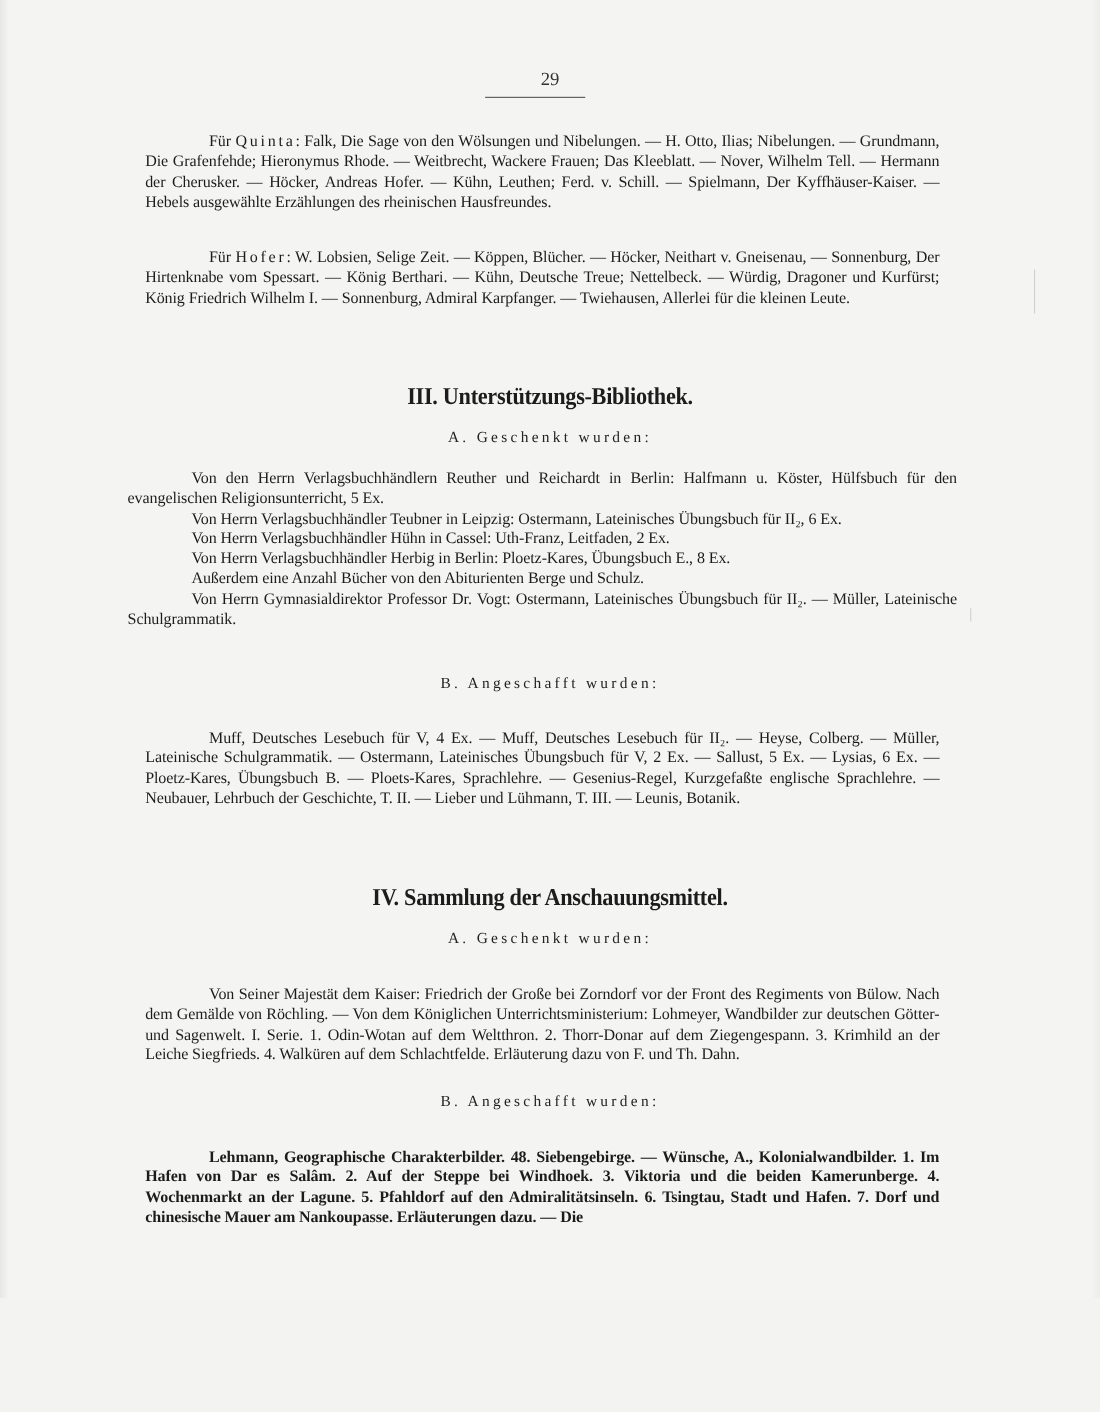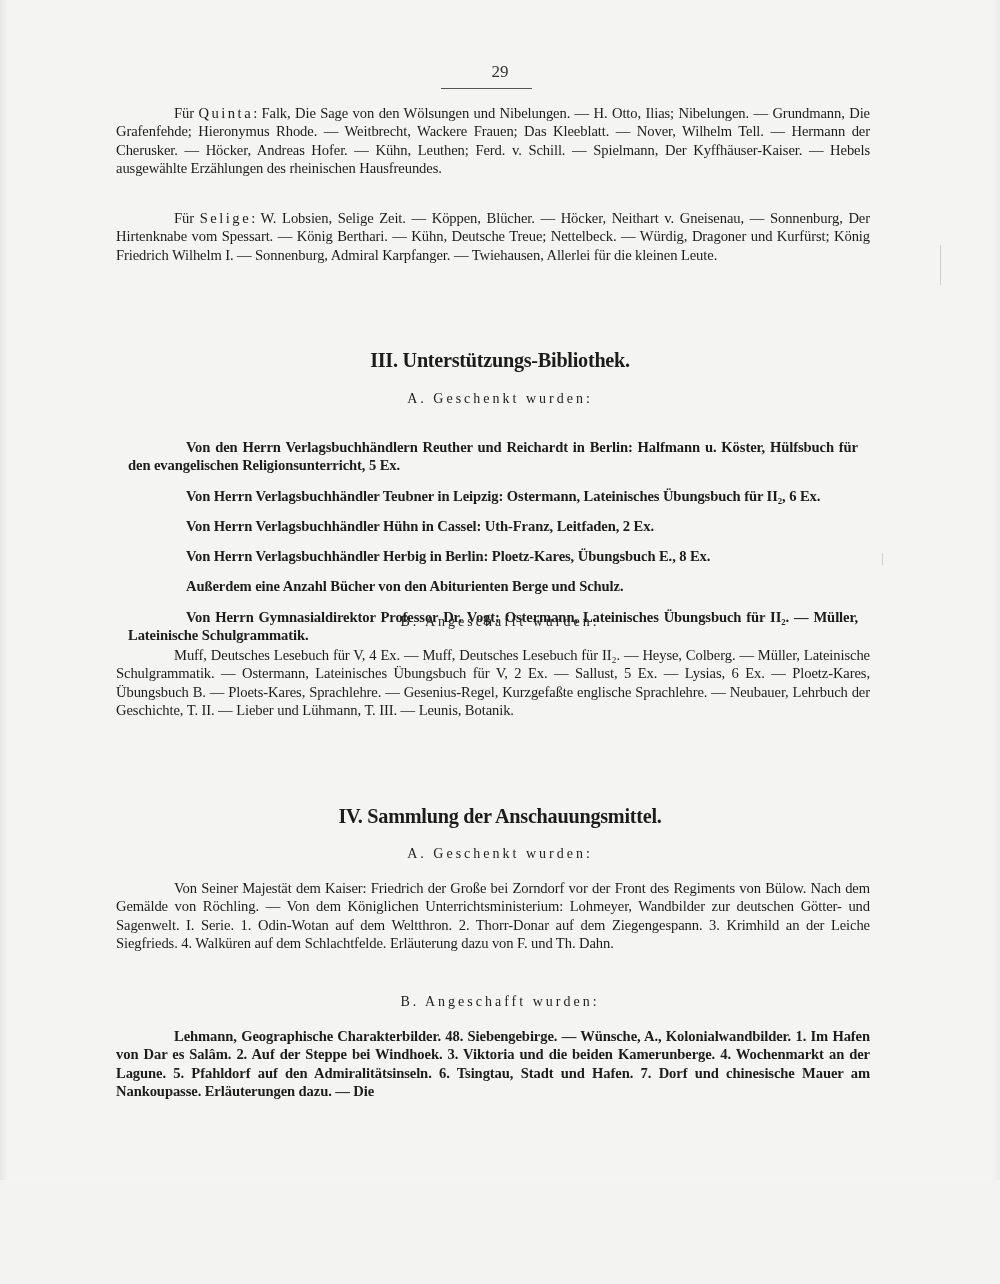--- a/index.html
+++ b/index.html
@@ -61,22 +61,22 @@
     }
     .sub-title {
       position: absolute;
       left: 0;
       width: 1000px;
       text-align: center;
       font-size: 14px;
       letter-spacing: 3px;
       color: #222;
     }
-    p { margin: 0; }
-    .para { margin: 12px; font-weight: bold; }
+    p { margin: 16px; }
+    .para { margin: 0; }
     .artifact {
       position: absolute;
       width: 1px;
       background: #d0d0d0;
     }
   </style>
 </head>
 <body>
 
 <div class="page">
@@ -87,21 +87,21 @@
   <div class="block" style="top:104px;">
     <p class="indent">
       <span>Für</span>
       <span class="spaced">Quinta</span><span>: Falk, Die Sage von den Wölsungen und Nibelungen. — H. Otto, Ilias; Nibelungen. — Grundmann, Die Grafenfehde; Hieronymus Rhode. — Weitbrecht, Wackere Frauen; Das Kleeblatt. — Nover, Wilhelm Tell. — Hermann der Cherusker. — Höcker, Andreas Hofer. — Kühn, Leuthen; Ferd. v. Schill. — Spielmann, Der Kyffhäuser-Kaiser. — Hebels ausgewählte Erzählungen des rheinischen Hausfreundes.</span>
     </p>
   </div>
 
   <div class="block" style="top:209px;">
     <p class="indent">
       <span>Für</span>
-      <span class="spaced">Selige</span><span>: W. Lobsien, Selige Zeit. — Köppen, Blücher. — Höcker, Neithart v. Gneisenau, — Sonnenburg, Der Hirtenknabe vom Spessart. — König Berthari. — Kühn, Deutsche Treue; Nettelbeck. — Würdig, Dragoner und Kurfürst; König Friedrich Wilhelm I. — Sonnenburg, Admiral Karpfanger. — Twiehausen, Allerlei für die kleinen Leute.</span>
+      <span class="spaced">Hofer</span><span>: W. Lobsien, Selige Zeit. — Köppen, Blücher. — Höcker, Neithart v. Gneisenau, — Sonnenburg, Der Hirtenknabe vom Spessart. — König Berthari. — Kühn, Deutsche Treue; Nettelbeck. — Würdig, Dragoner und Kurfürst; König Friedrich Wilhelm I. — Sonnenburg, Admiral Karpfanger. — Twiehausen, Allerlei für die kleinen Leute.</span>
     </p>
   </div>
 
   <div class="section-title" style="top:347px;">III. Unterstützungs-Bibliothek.</div>
   <div class="sub-title" style="top:391px;">A. Geschenkt wurden:</div>
 
   <div class="block" style="top:426px;">
     <p class="indent para">Von den Herrn Verlagsbuchhändlern Reuther und Reichardt in Berlin: Halfmann u. Köster, Hülfsbuch für den evangelischen Religionsunterricht, 5 Ex.</p>
     <p class="indent para">Von Herrn Verlagsbuchhändler Teubner in Leipzig: Ostermann, Lateinisches Übungsbuch für II₂, 6 Ex.</p>
     <p class="indent para">Von Herrn Verlagsbuchhändler Hühn in Cassel: Uth-Franz, Leitfaden, 2 Ex.</p>

